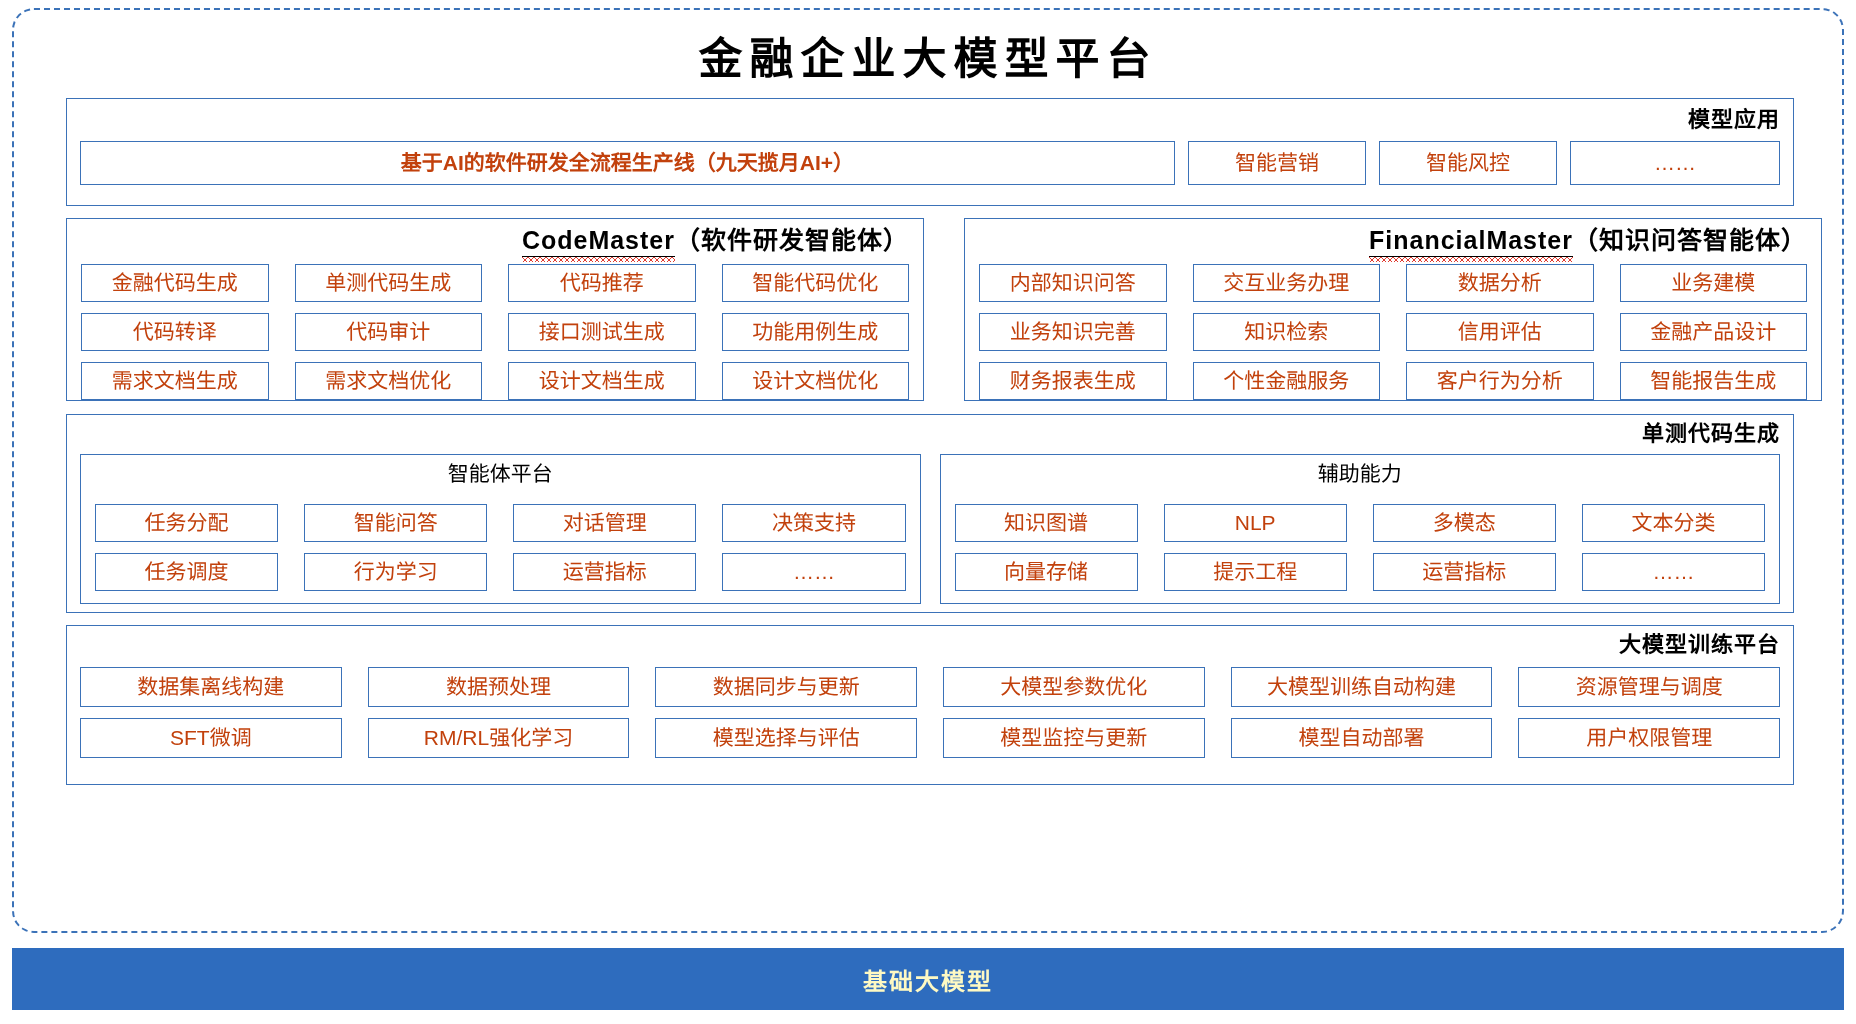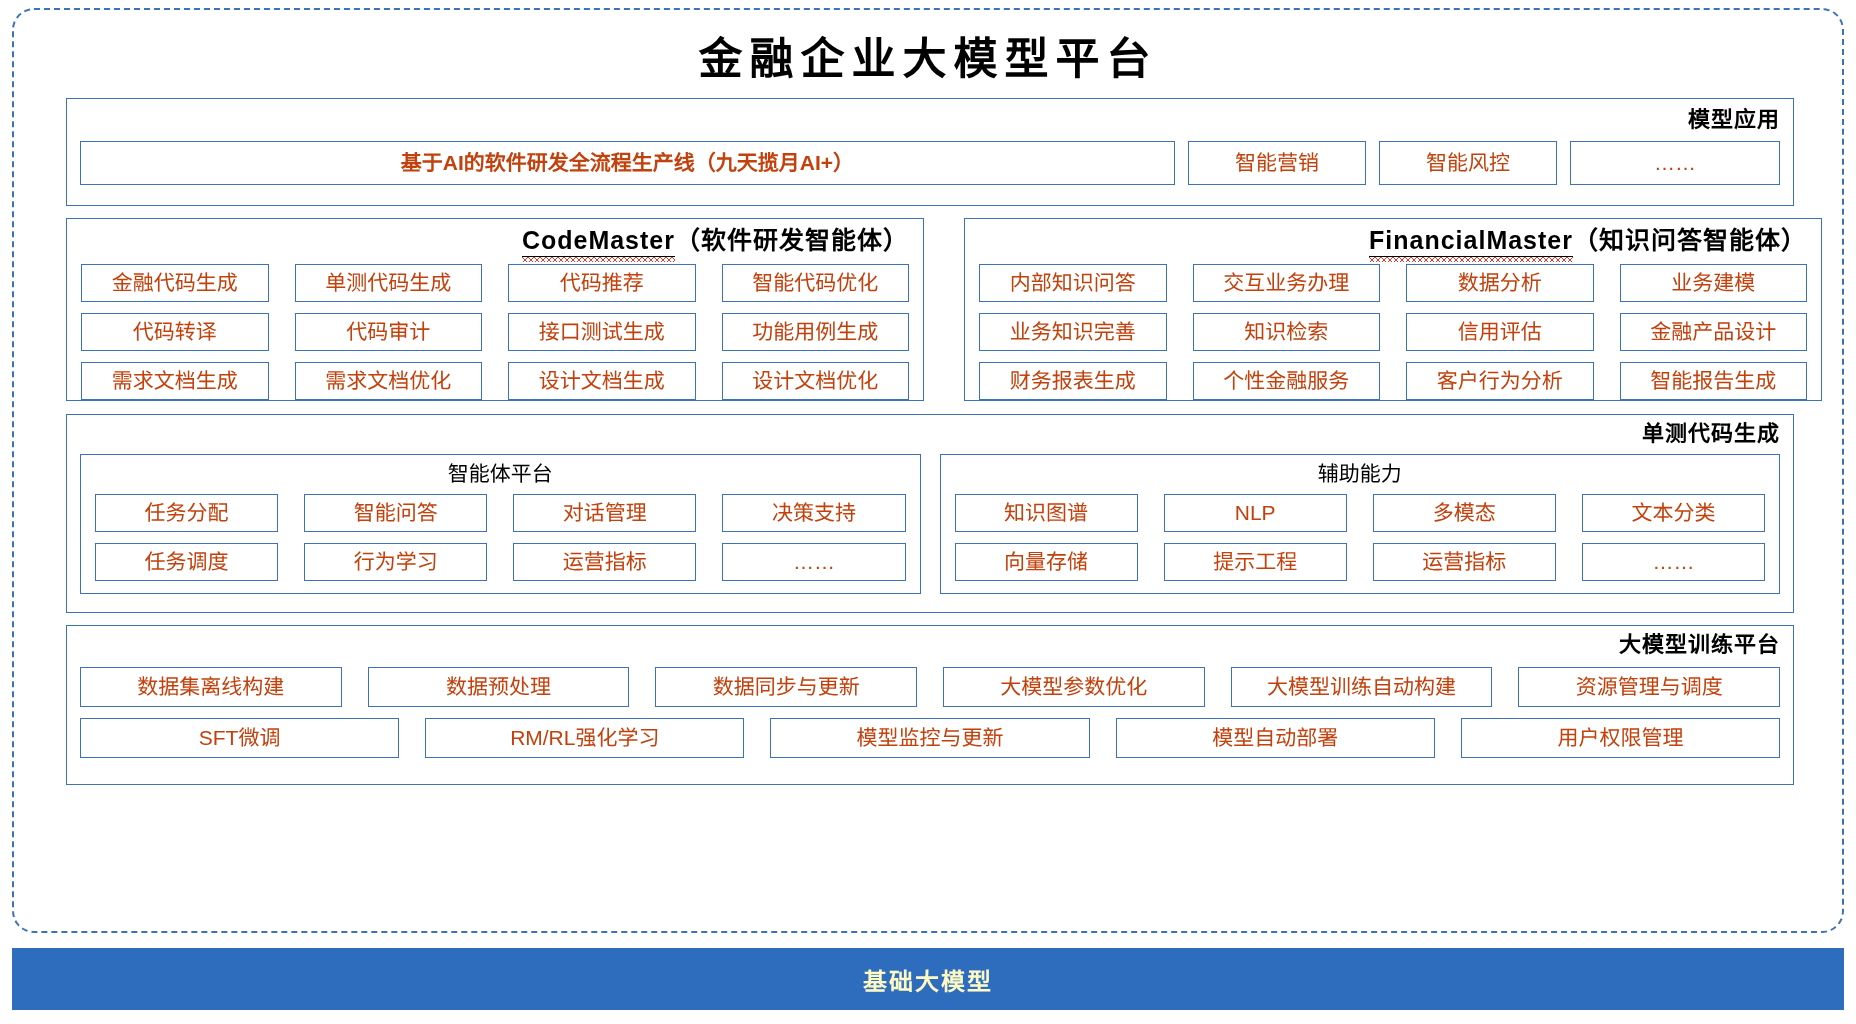--- a/index.html
+++ b/index.html
@@ -155,21 +155,21 @@
     flex: 1 1 0;
     border: 1.6px solid #3B72B8;
     background: #ffffff;
     padding: 6px 14px 12px;
   }
   .subpanel-title {
     text-align: center;
     font-size: 21px;
     font-weight: 400;
     color: #000000;
-    margin-bottom: 7px;
+    margin-bottom: 17px;
     line-height: 1.2;
     white-space: nowrap;
   }
   .subpanel .tile { height: 38px; flex: 1 1 0; }
 
   
   #sec-training { top: 615px; height: 160px; padding: 6px 13px 12px; }
   #sec-training .section-title { margin-bottom: 9px; }
   #sec-training .tile { height: 40px; flex: 1 1 0; }
 
@@ -308,20 +308,21 @@
           <div class="tile">数据集离线构建</div>
           <div class="tile">数据预处理</div>
           <div class="tile">数据同步与更新</div>
           <div class="tile">大模型参数优化</div>
           <div class="tile">大模型训练自动构建</div>
           <div class="tile">资源管理与调度</div>
         </div>
         <div class="tile-row">
           <div class="tile">SFT微调</div>
           <div class="tile">RM/RL强化学习</div>
+          <div class="tile">模型选择与评估</div>
           <div class="tile">模型监控与更新</div>
           <div class="tile">模型自动部署</div>
           <div class="tile">用户权限管理</div>
         </div>
       </div>
     </div>
 
   </div>
 
   <div class="base-bar">

